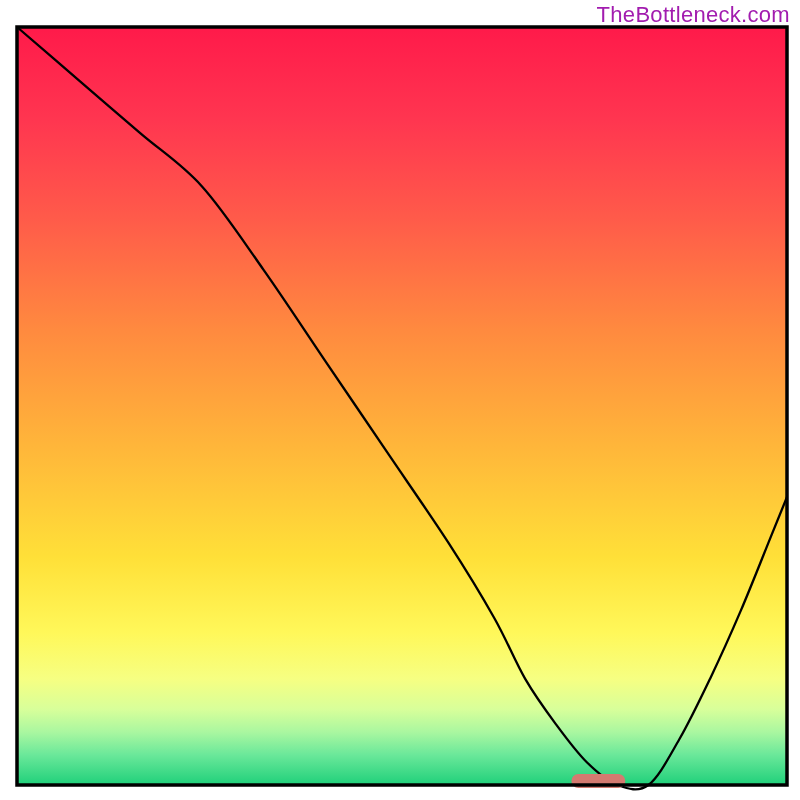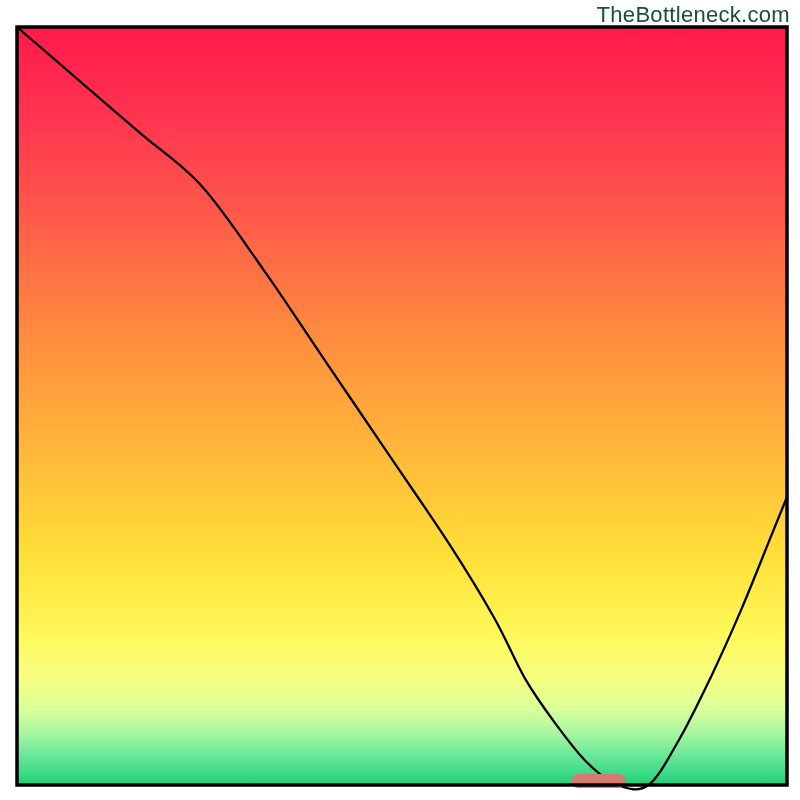--- a/index.html
+++ b/index.html
@@ -13,21 +13,21 @@
   .container {
     position: relative;
     width: 800px;
     height: 800px;
   }
   .watermark {
     position: absolute;
     top: 2px;
     right: 10px;
     font-size: 22px;
-    color: #14532d;
+    color: #a21caf;
     font-weight: 500;
     letter-spacing: 0.3px;
     z-index: 10;
   }
   svg {
     display: block;
   }
 </style>
 </head>
 <body>

